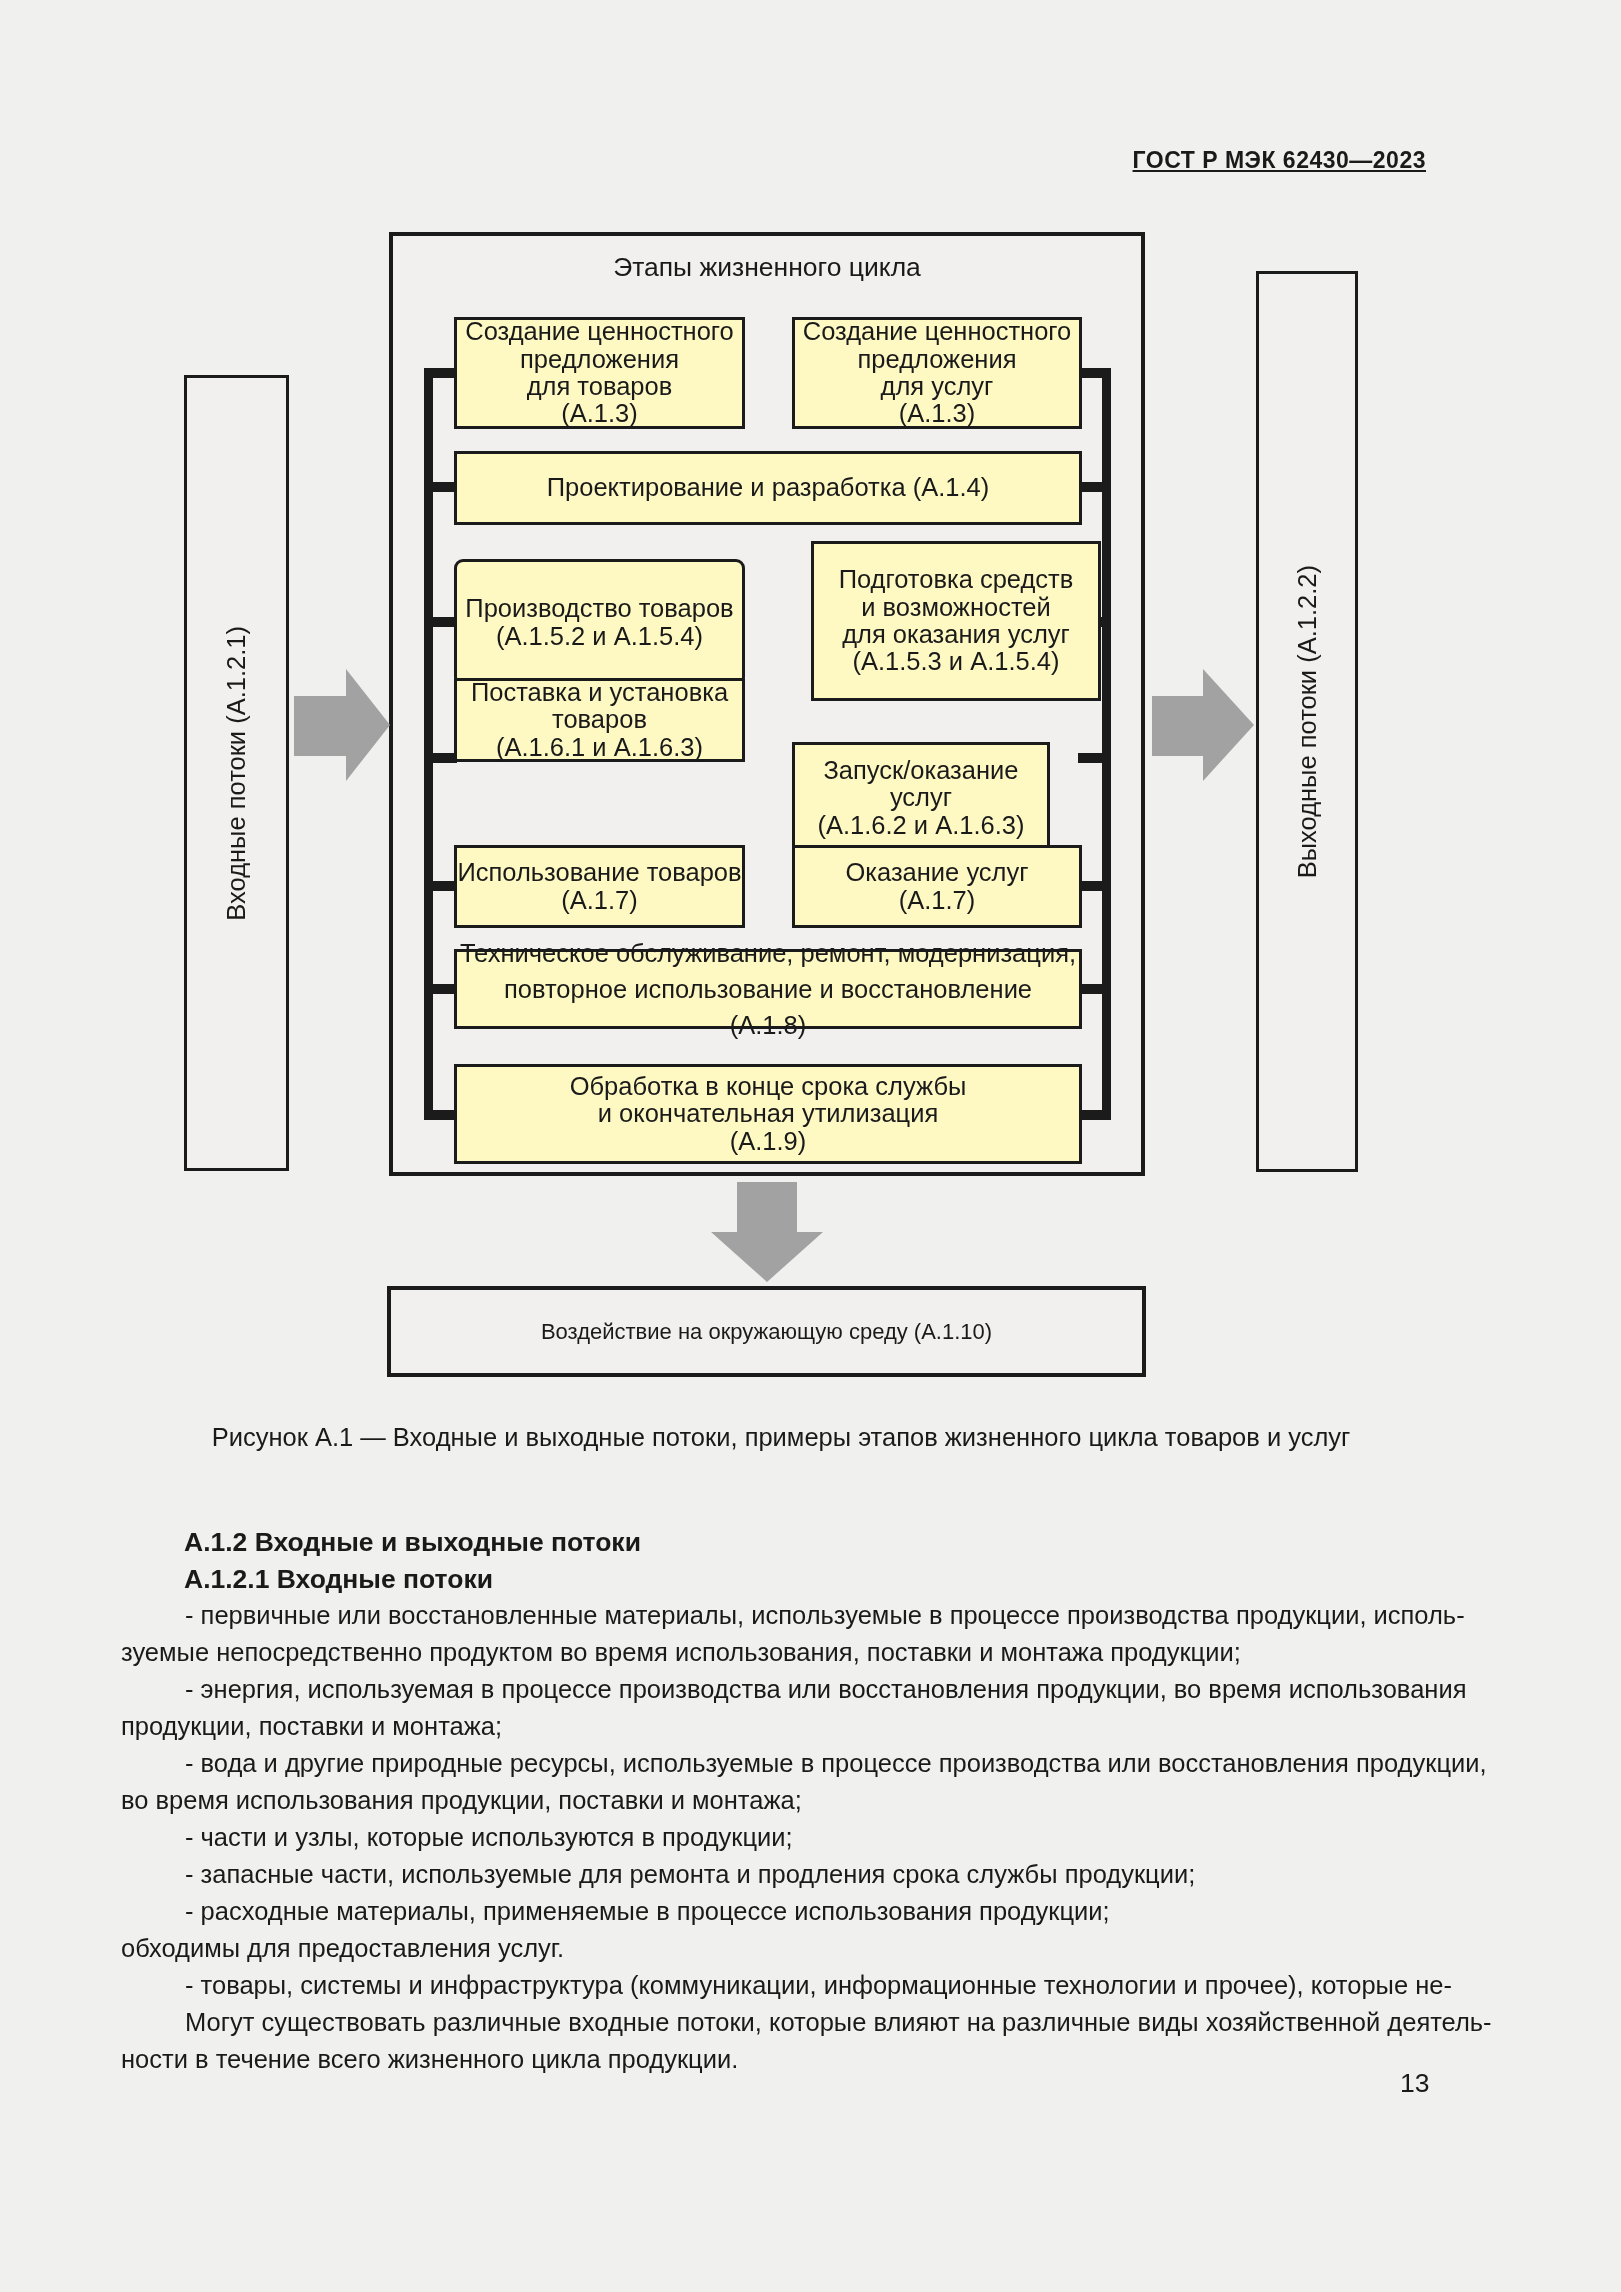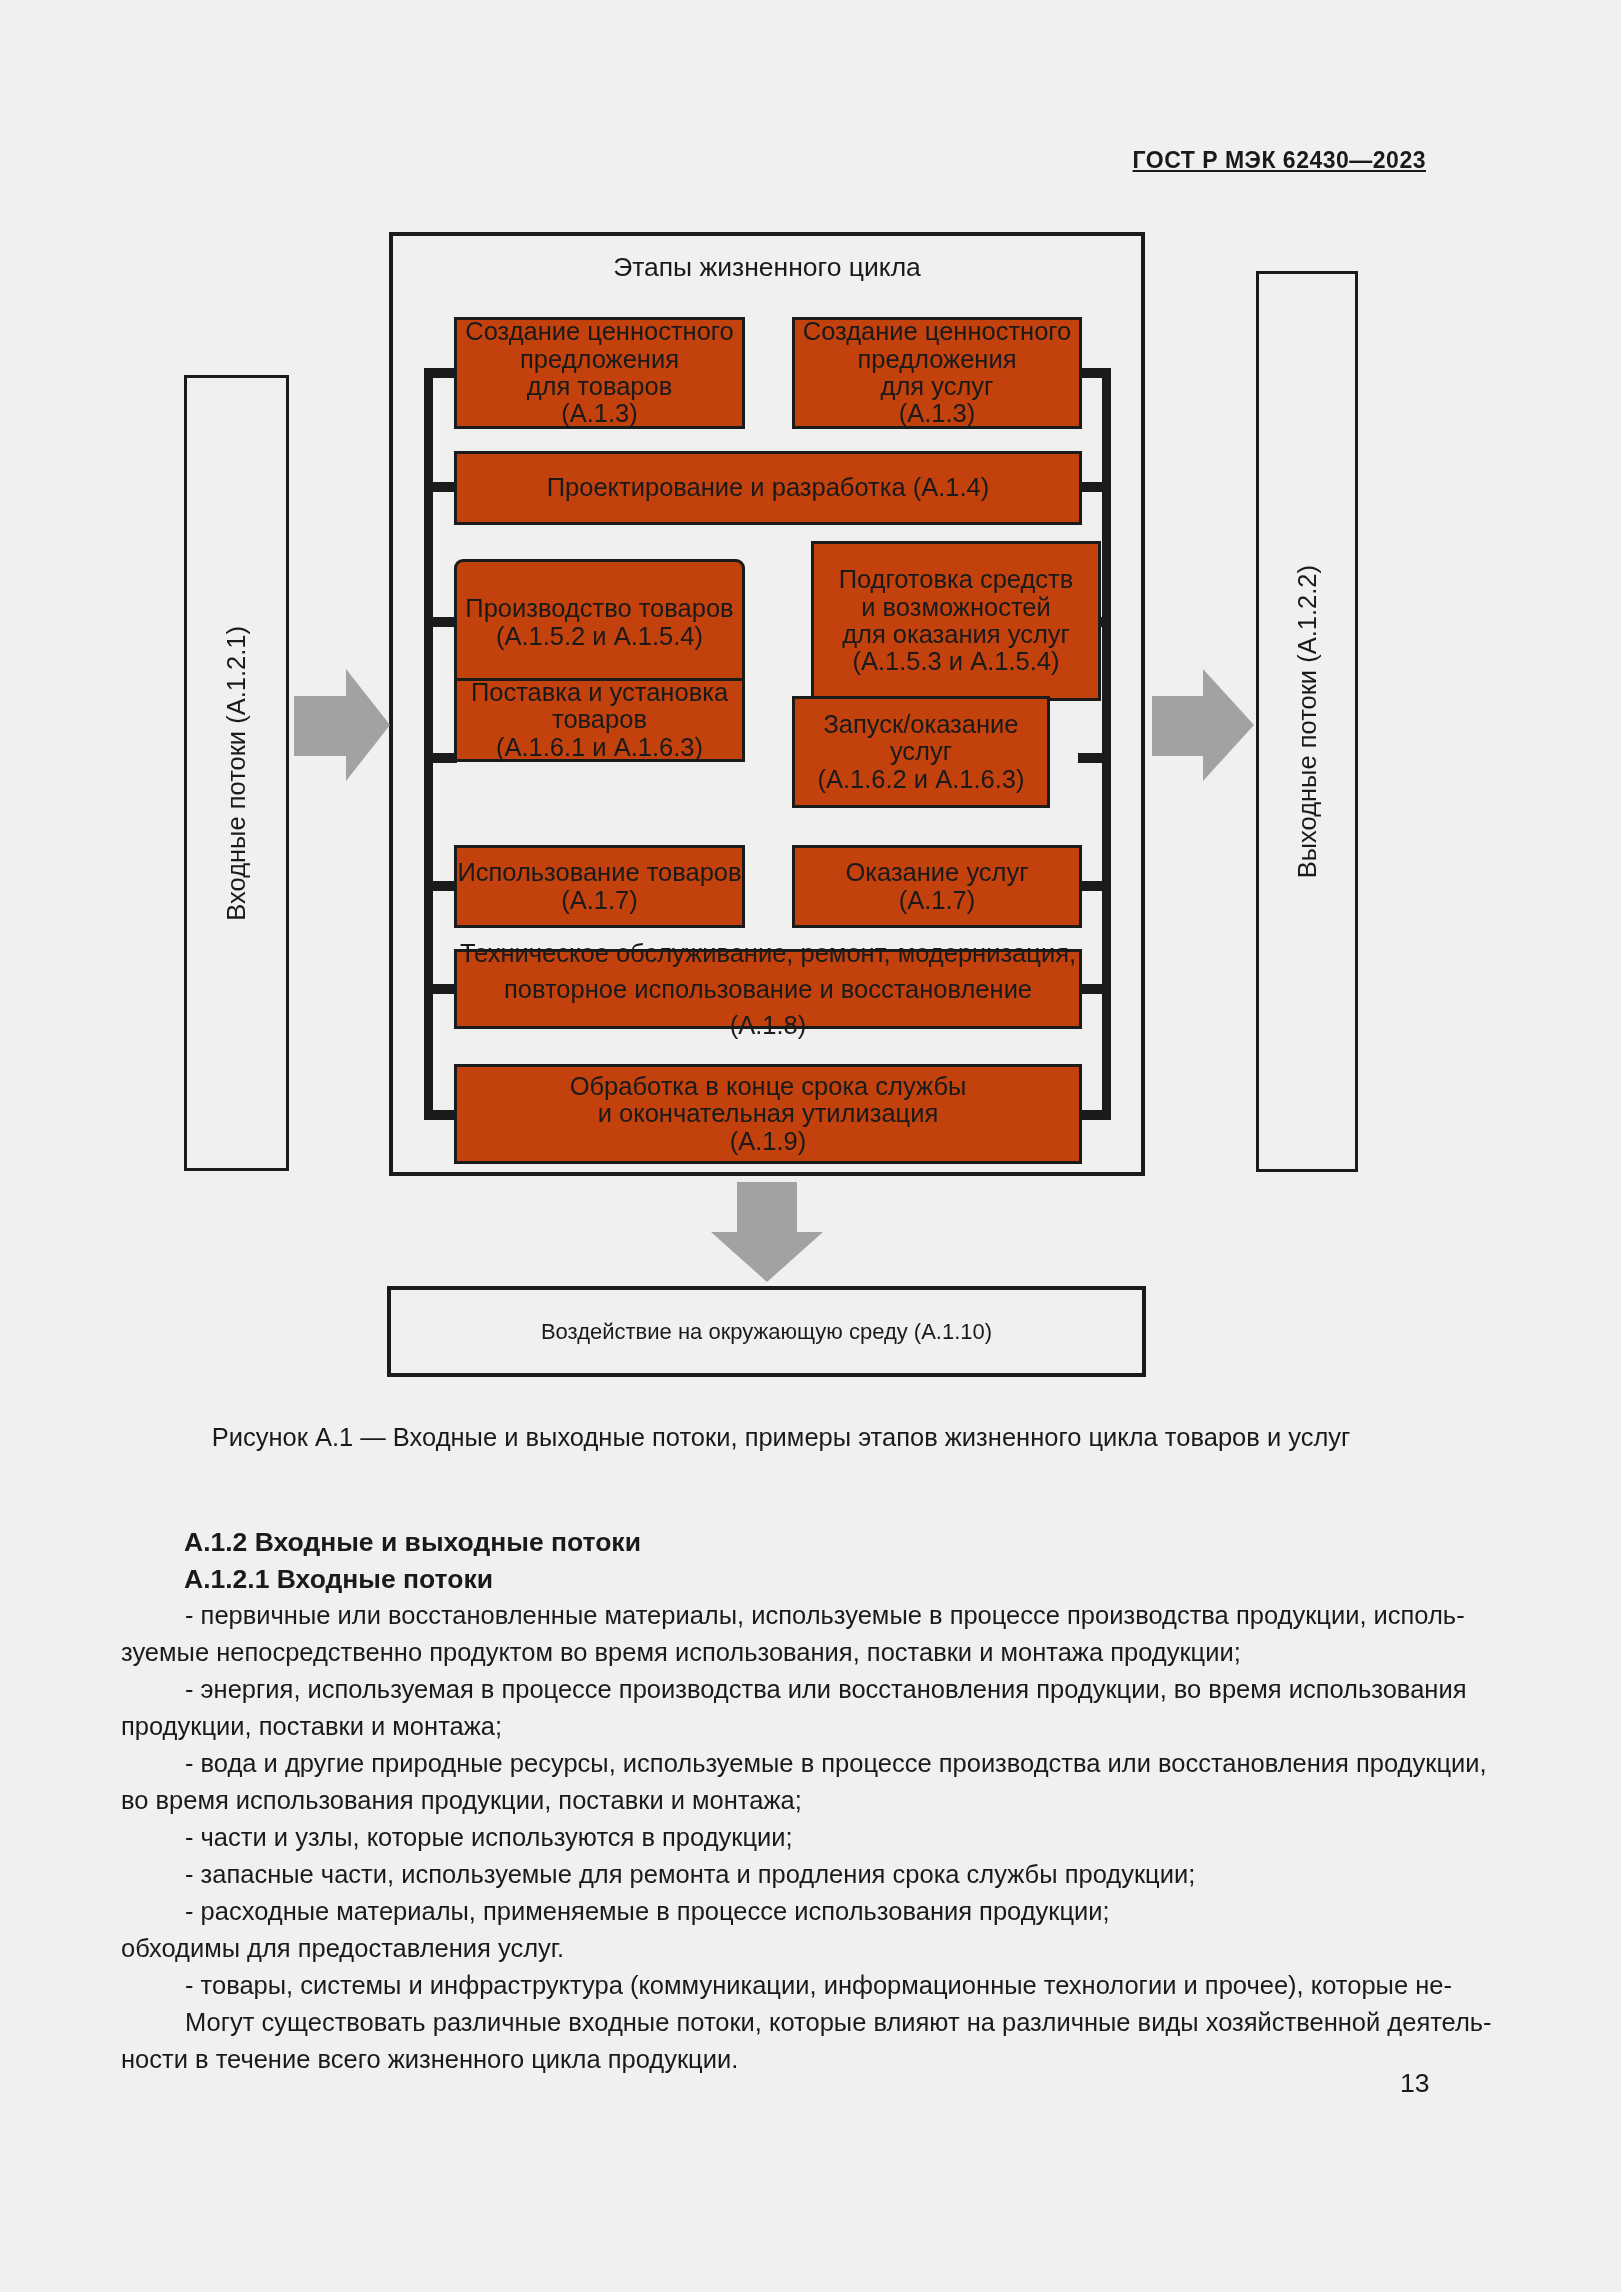--- a/index.html
+++ b/index.html
@@ -42,32 +42,32 @@
   .spine{position:absolute;width:8.8px;background:#1b1b1b;top:368px;height:752px;}
   .spine-l{left:424px;}
   .spine-r{left:1102px;}
   .stub{position:absolute;height:9.8px;background:#1b1b1b;}
   .stub-l{left:424px;width:33px;}
   .stub-r{left:1078px;width:32px;}
   .s1{top:368px;} .s2{top:482px;} .s3{top:617px;} .s4{top:753px;}
   .s5{top:881px;} .s6{top:984px;} .s7{top:1110px;}
 
   .box{
-    position:absolute;border:3.9px solid #1b1b1b;background:#c2410c;
+    position:absolute;border:3.9px solid #1b1b1b;background:#fef9c3;
     display:flex;align-items:center;justify-content:center;
     text-align:center;font-size:25.5px;line-height:27.4px;
     white-space:pre-line;
   }
   .r1l{left:454px;top:317px;width:291px;height:112px;}
   .r1r{left:792px;top:317px;width:290px;height:112px;}
   .r2 {left:454px;top:451px;width:628px;height:74px;}
   .r3l{left:454px;top:559px;width:291px;height:127px;border-radius:9px;}
   .r3r{left:811px;top:541px;width:290px;height:160px;}
   .r4l{left:454px;top:678px;width:291px;height:84px;}
-  .r4r{left:792px;top:696px;width:258px;height:112px;}
+  .r4r{left:792px;top:742px;width:258px;height:112px;}
   .r5l{left:454px;top:845px;width:291px;height:83px;}
   .r5r{left:792px;top:845px;width:290px;height:83px;}
   .r6 {left:454px;top:949px;width:628px;height:80px;line-height:36px;}
   .r7 {left:454px;top:1064px;width:628px;height:100px;}
 
   .env-box{
     position:absolute;left:387px;top:1286px;width:759px;height:91px;
     border:4.9px solid #1b1b1b;background:#f1f0ee;
     display:flex;align-items:center;justify-content:center;font-size:22px;
   }

